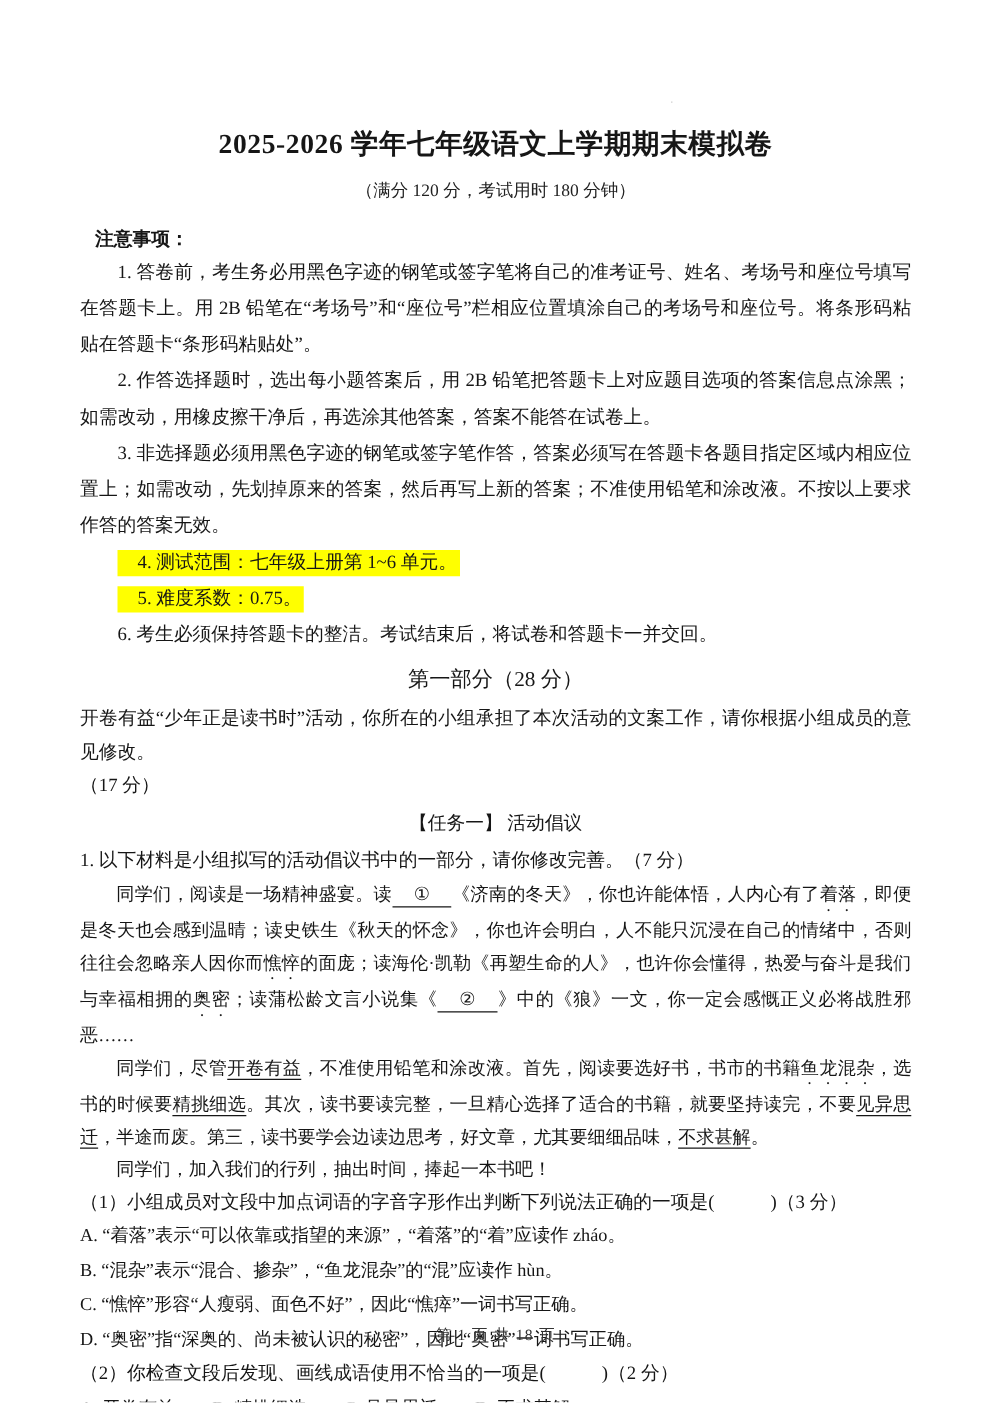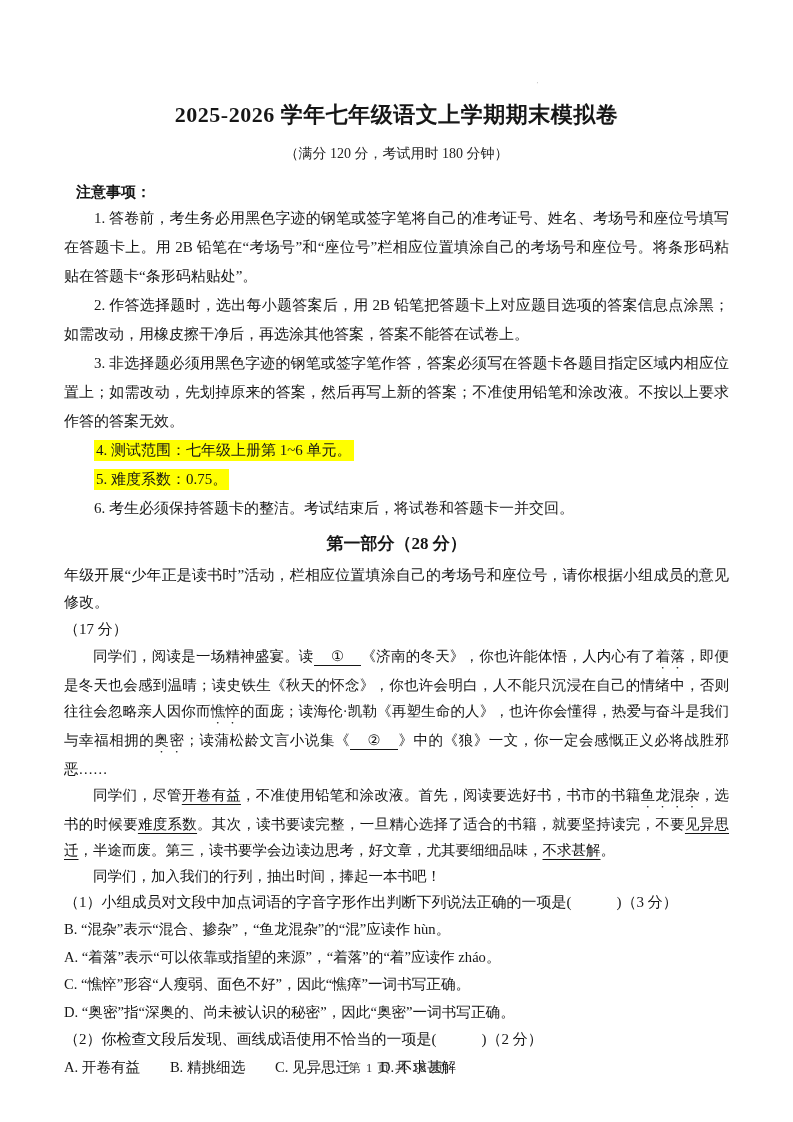--- a/index.html
+++ b/index.html
@@ -30,21 +30,21 @@
   .notice-head{
     margin-top:17px;
     font-size:15px;font-weight:700;line-height:24px;margin-left:12px;
   }
   .notice-item{
     margin:0;font-size:15px;line-height:29px;
     text-align:justify;text-indent:2em;
   }
   .part-heading{
     margin:7px 0 4px 0;text-align:center;
-    font-size:17px;font-weight:700;line-height:28px;
+    font-size:17px;font-weight:400;line-height:28px;
   }
   .intro{
     margin:0;font-size:15px;line-height:27px;text-align:justify;
   }
   .task-heading{
     margin:3px 0 3px 0;text-align:center;
     font-size:15px;line-height:27px;
   }
   .q-label{
     margin:0;font-size:15px;line-height:27px;text-align:justify;
@@ -80,21 +80,21 @@
   .seg-blank{
     display:inline-block;
     min-width:3.3em;
     text-align:center;
     border-bottom:1.2px solid #161616;
     line-height:1.15;
     text-indent:0;
   }
   .seg-hl{
     background:#ffff00;
-    padding:2px 2px 3px 2px;
+    padding:2px 2px 3px 16px;
   }
 </style>
 </head>
 <body>
 
 <div class="page">
 
   <div class="stray">·</div>
 
   <h1 class="title">2025-2026 学年七年级语文上学期期末模拟卷</h1>
@@ -105,35 +105,37 @@
     <p class="notice-item"><span>1. 答卷前，考生务必用黑色字迹的钢笔或签字笔将自己的准考证号、姓名、考场号和座位号填写在答题卡上。用 2B 铅笔在“考场号”和“座位号”栏相应位置填涂自己的考场号和座位号。将条形码粘贴在答题卡“条形码粘贴处”。</span></p>
     <p class="notice-item"><span>2. 作答选择题时，选出每小题答案后，用 2B 铅笔把答题卡上对应题目选项的答案信息点涂黑；如需改动，用橡皮擦干净后，再选涂其他答案，答案不能答在试卷上。</span></p>
     <p class="notice-item"><span>3. 非选择题必须用黑色字迹的钢笔或签字笔作答，答案必须写在答题卡各题目指定区域内相应位置上；如需改动，先划掉原来的答案，然后再写上新的答案；不准使用铅笔和涂改液。不按以上要求作答的答案无效。</span></p>
     <p class="notice-item"><span class="seg-hl">4. 测试范围：七年级上册第 1~6 单元。</span></p>
     <p class="notice-item"><span class="seg-hl">5. 难度系数：0.75。</span></p>
     <p class="notice-item"><span>6. 考生必须保持答题卡的整洁。考试结束后，将试卷和答题卡一并交回。</span></p>
   </div>
 
   <h2 class="part-heading">第一部分（28 分）</h2>
 
-  <p class="intro">年级开展“少年正是读书时”活动，栏相应位置填涂自己的考场号和座位号，请你根据小组成员的意见修改。</p>
+  <p class="intro">开卷有益“少年正是读书时”活动，你所在的小组承担了本次活动的文案工作，请你根据小组成员的意见修改。</p>
   <p class="intro">（17 分）</p>
 
+  <div class="task-heading">【任务一】 活动倡议</div>
 
+  <p class="q-label">1. 以下材料是小组拟写的活动倡议书中的一部分，请你修改完善。（7 分）</p>
 
   <div>
     <p class="para"><span>同学们，阅读是一场精神盛宴。读</span><span class="seg-blank">①</span><span>《济南的冬天》，你也许能体悟，人内心有了</span><span class="seg-dot">着落</span><span>，即便是冬天也会感到温晴；读史铁生《秋天的怀念》，你也许会明白，人不能只沉浸在自己的情绪中，否则往往会忽略亲人因你而</span><span class="seg-dot">憔悴</span><span>的面庞；读海伦·凯勒《再塑生命的人》，也许你会懂得，热爱与奋斗是我们与幸福相拥的</span><span class="seg-dot">奥密</span><span>；读蒲松龄文言小说集《</span><span class="seg-blank">②</span><span>》中的《狼》一文，你一定会感慨正义必将战胜邪恶……</span></p>
-    <p class="para"><span>同学们，尽管</span><span class="seg-u">开卷有益</span><span>，不准使用铅笔和涂改液。首先，阅读要选好书，书市的书籍</span><span class="seg-dot">鱼龙混杂</span><span>，选书的时候要</span><span class="seg-u">难度系数</span><span>。其次，读书要读完整，一旦精心选择了适合的书籍，就要坚持读完，不要</span><span class="seg-u">见异思迁</span><span>，半途而废。第三，读书要学会边读边思考，好文章，尤其要细细品味，</span><span class="seg-u">不求甚解</span><span>。</span></p>
+    <p class="para"><span>同学们，尽管</span><span class="seg-u">开卷有益</span><span>，不准使用铅笔和涂改液。首先，阅读要选好书，书市的书籍</span><span class="seg-dot">鱼龙混杂</span><span>，选书的时候要</span><span class="seg-u">精挑细选</span><span>。其次，读书要读完整，一旦精心选择了适合的书籍，就要坚持读完，不要</span><span class="seg-u">见异思迁</span><span>，半途而废。第三，读书要学会边读边思考，好文章，尤其要细细品味，</span><span class="seg-u">不求甚解</span><span>。</span></p>
     <p class="para"><span>同学们，加入我们的行列，抽出时间，捧起一本书吧！</span></p>
   </div>
 
   <p class="q-label">（1）小组成员对文段中加点词语的字音字形作出判断下列说法正确的一项是(　　　)（3 分）</p>
   <div>
+    <p class="option">A. “着落”表示“可以依靠或指望的来源”，“着落”的“着”应读作 zháo。</p>
     <p class="option">B. “混杂”表示“混合、掺杂”，“鱼龙混杂”的“混”应读作 hùn。</p>
-    <p class="option">A. “着落”表示“可以依靠或指望的来源”，“着落”的“着”应读作 zháo。</p>
     <p class="option">C. “憔悴”形容“人瘦弱、面色不好”，因此“憔瘁”一词书写正确。</p>
     <p class="option">D. “奥密”指“深奥的、尚未被认识的秘密”，因此“奥密”一词书写正确。</p>
   </div>
 
   <p class="q-label">（2）你检查文段后发现、画线成语使用不恰当的一项是(　　　)（2 分）</p>
   <p class="inline-options">
     <span>A. 开卷有益</span>
     <span>B. 精挑细选</span>
     <span>C. 见异思迁</span>
     <span>D. 不求甚解</span>

